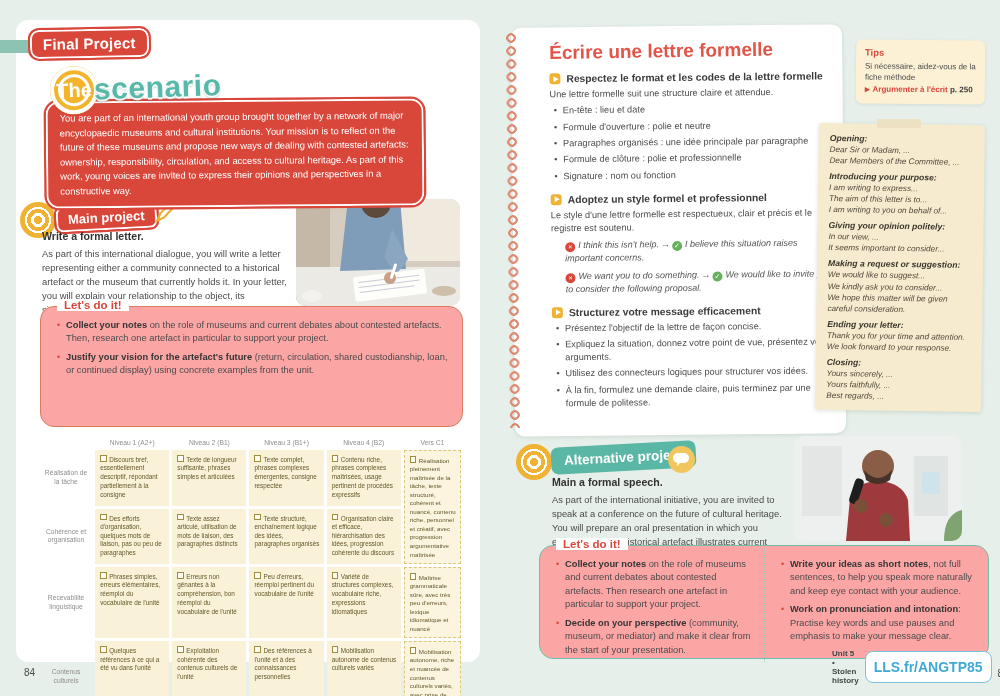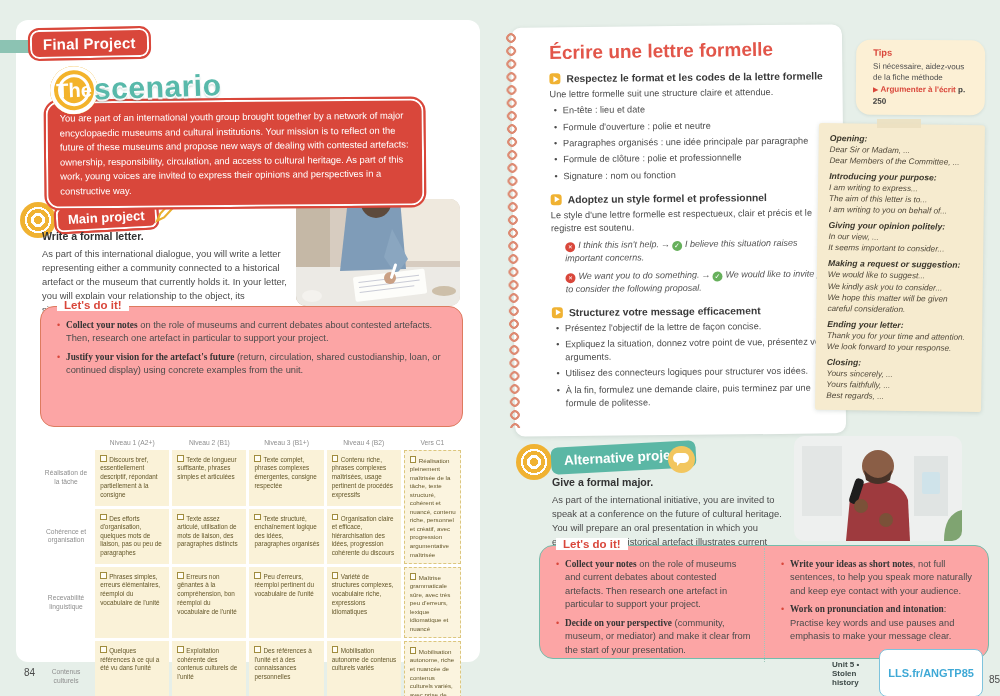--- a/index.html
+++ b/index.html
@@ -20,21 +20,21 @@
   .task-title{font-size:10.6px;font-weight:bold;color:#333;margin:0 0 5px 0;}
   .task-text{font-size:9.4px;color:#4b4b4b;line-height:1.5;margin:0;}
   .photo{position:absolute;border-radius:10px;overflow:hidden;}
   .ldi{position:absolute;background:#fca5a5;border-radius:14px;}
   .ldi1{left:40px;top:306px;width:421px;height:119px;border:1.5px solid #dd7b5f;}
   .ldi-title{position:absolute;top:-8px;left:16px;background:#fff;padding:0 7px;color:#d9473b;font-weight:bold;font-size:11.5px;}
   .ldi-line{position:absolute;top:-1px;left:120px;width:170px;border-top:1.5px solid #dd7b5f;}
   .ldi ul{margin:0;padding:12px 12px 0 16px;list-style:none;}
   .ldi li{position:relative;padding-left:9px;margin-bottom:5px;font-size:9.3px;line-height:1.45;color:#4b4b4b;}
   .ldi li::before{content:"•";position:absolute;left:0;top:0;color:#d9473b;font-size:9px;}
-  .ldi b{color:#353535;font-family:Liberation Serif, serif;}
+  .ldi b{color:#353535;}
 
   .rubric{position:absolute;left:37px;top:434px;width:427px;}
   .rubric table{border-collapse:separate;border-spacing:3px;table-layout:fixed;width:427px;}
   .rubric th{font-weight:normal;color:#8e8e8e;font-size:6.7px;padding:2px 0 1px 0;}
   .rubric td.lbl{color:#8e8e8e;font-size:6.7px;text-align:center;vertical-align:middle;line-height:1.3;padding:0 2px;}
   .rubric td.cell{background:#faf2d8;vertical-align:top;padding:5px 4px 4px 5px;font-size:6.35px;line-height:1.38;color:#64572a;}
   .rubric td.c1{background:#fbf4df;border:1px dashed #dcc67e;font-size:6.2px;}
   .cb{display:inline-block;width:4.5px;height:4.5px;border:1px solid #a08c3e;background:#fffdf4;margin-right:2.5px;}
   .pgnum{position:absolute;font-size:10px;color:#4a4a4a;}
 
@@ -50,21 +50,21 @@
   .mc-intro{font-size:9.2px;color:#4b4b4b;line-height:1.45;margin:0 0 3px 0;}
   .mc-bullets{margin:0;padding:0 0 0 4px;list-style:none;}
   .mc-bullets li{position:relative;padding-left:9px;margin-bottom:3.5px;font-size:9.2px;color:#4b4b4b;line-height:1.4;}
   .mc-bullets li::before{content:"•";position:absolute;left:0;color:#4b4b4b;}
   .ex{margin:4px 0 0 14px;font-size:9px;font-style:italic;color:#555;line-height:1.45;}
   .exicon{display:inline-flex;align-items:center;justify-content:center;width:10px;height:10px;border-radius:50%;color:#fff;font-size:7px;font-style:normal;vertical-align:-1px;margin-right:3px;}
   .bad{background:#d9473b;}
   .good{background:#67b05c;}
   .exarrow{color:#555;font-style:normal;margin:0 2px;}
 
-  .tips{position:absolute;left:856px;top:40px;width:129px;background:#fcf0d5;border-radius:14px;padding:8px 17px;transform:rotate(.4deg);box-sizing:border-box;box-shadow:0 1px 3px rgba(60,90,80,.12);}
+  .tips{position:absolute;left:856px;top:40px;width:129px;background:#fcf0d5;border-radius:6px;padding:8px 9px;transform:rotate(.4deg);box-sizing:border-box;box-shadow:0 1px 3px rgba(60,90,80,.12);}
   .tips-title{font-size:9.3px;font-weight:bold;color:#d9473b;margin:0 0 3px 0;}
   .tips-text{font-size:8px;color:#4a4a4a;line-height:1.4;margin:0;}
   .tips-link{font-size:8px;margin:1px 0 0 0;line-height:1.4;}
   .tips-arrow{color:#d9473b;font-size:7px;}
   .tips-label{color:#d9473b;font-weight:bold;}
   .tips-page{color:#3a3a3a;font-weight:bold;}
 
   .note{position:absolute;left:817px;top:124px;width:166px;background:#f6ebcf;padding:10px 11px 9px 11px;box-sizing:border-box;transform:rotate(.8deg);border-radius:3px;box-shadow:0 1px 4px rgba(60,90,80,.18);}
   .note::before{content:"";position:absolute;top:-5px;left:58px;width:44px;height:9px;background:#ece0c0;opacity:.9;transform:rotate(-1deg);}
   .note h4{margin:5px 0 1px 0;font-size:8.6px;font-style:italic;color:#39352a;}
@@ -78,21 +78,21 @@
 
   .ldi2{left:539px;top:545px;width:448px;height:112px;border:1.5px solid #74bcab;}
   .ldi2 .ldi-line{border-top-color:#74bcab;}
   .ldi2-cols{display:flex;padding-top:2px;}
   .ldi2 .col{width:50%;box-sizing:border-box;}
   .ldi2 .col+.col{border-left:1px dotted #9fc9bb;}
   .ldi2 ul{padding:10px 10px 0 16px;}
 
   .footer-right{position:absolute;left:832px;top:649px;display:flex;align-items:center;gap:6px;}
   .unit-label{font-size:8px;font-weight:bold;color:#3e4a48;}
-  .link-badge{font-size:11px;font-weight:bold;color:#3fa9d6;background:#fff;border:1px solid #7ec3dd;border-radius:8px;padding:17px 8px;}
+  .link-badge{font-size:14px;font-weight:bold;color:#3fa9d6;background:#fff;border:1px solid #7ec3dd;border-radius:8px;padding:7px 8px;}
   .fr-num{font-size:10px;color:#4a4a4a;margin-top:12px;}
 </style>
 </head>
 <body>
 
 <div class="spread">
 
   <div class="left-panel"></div>
 
   <div class="final-bar"></div>
@@ -276,21 +276,21 @@
     <p>Yours sincerely, ...</p>
     <p>Yours faithfully, ...</p>
     <p>Best regards, ...</p>
   </div>
 
   <div class="bullseye" style="left:516px;top:444px;"></div>
   <div class="alt-badge">Alternative project</div>
   <div class="bubble"></div>
 
   <div class="task-block" style="left:552px;top:476px;width:238px;">
-    <p class="task-title">Give a formal major.</p>
+    <p class="task-title">Main a formal speech.</p>
     <p class="task-text">As part of the international initiative, you are invited to speak at a conference on the future of cultural heritage. You will prepare an oral presentation in which you explain how one historical artefact illustrates current debates about museums. Suggest possible paths forward.</p>
   </div>
 
   <div class="photo" style="left:794px;top:436px;width:168px;height:105px;">
     <svg viewBox="0 0 168 105" width="168" height="105">
       <rect width="168" height="105" fill="#eef0ef"></rect>
       <rect x="8" y="10" width="40" height="70" fill="#e3e6e5"></rect>
       <rect x="120" y="20" width="34" height="60" fill="#e0e4e3"></rect>
       <rect x="128" y="36" width="18" height="22" rx="2" fill="#cfe3ea"></rect>
       <path d="M150 105 Q150 78 168 74 L168 105 Z" fill="#7fa471"></path>

